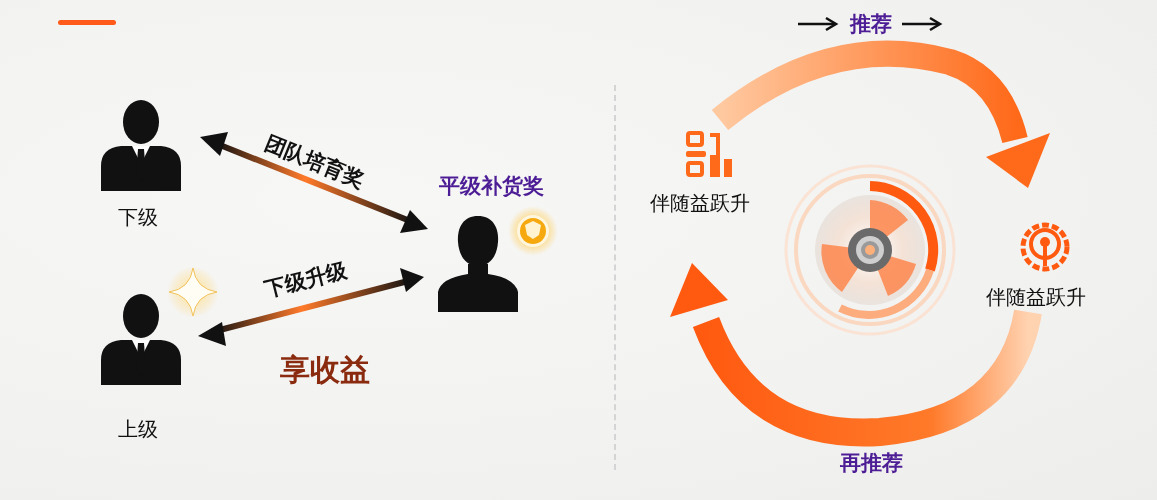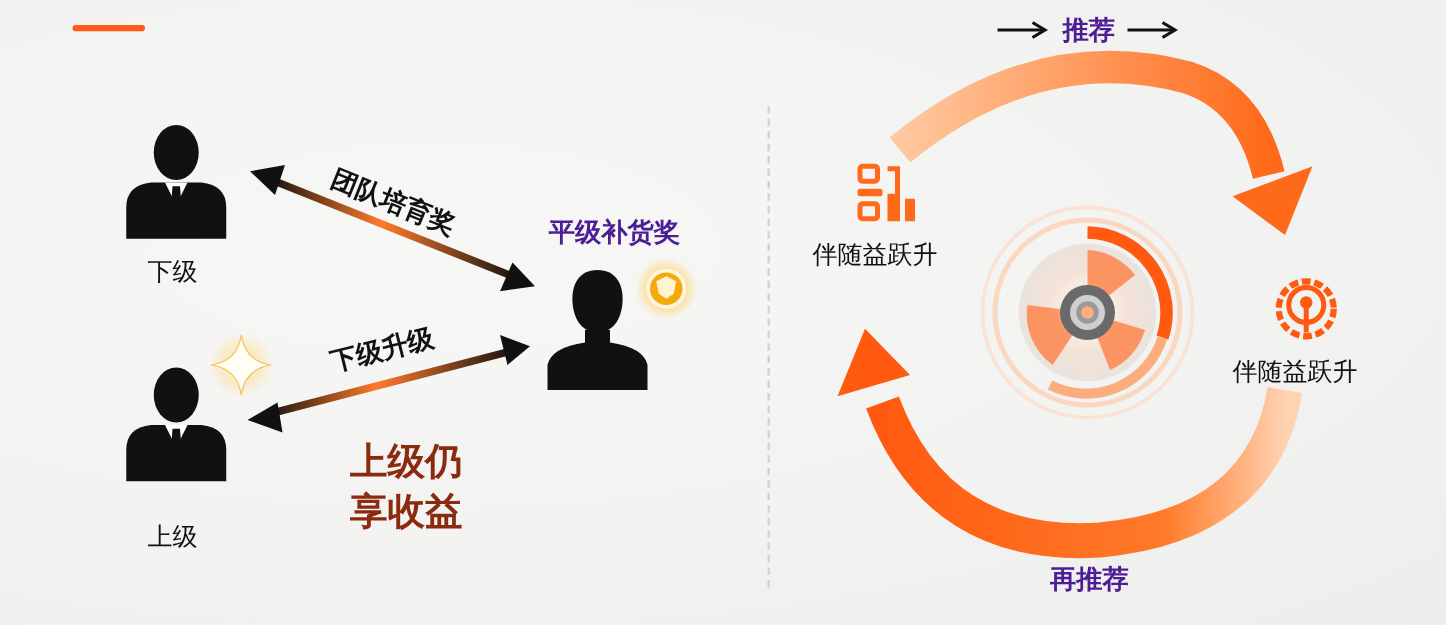--- a/index.html
+++ b/index.html
@@ -103,21 +103,20 @@
     <circle cx="25" cy="25" r="25" fill="url(#cg)"></circle>
     <circle cx="25" cy="25" r="16" fill="#fff6df"></circle>
     <circle cx="25" cy="25" r="13" fill="#f6a90f"></circle>
     <path d="M25,15 L33,19 L31,29 L25,33 L19,29 L17,19 Z" fill="#fff3d0"></path>
   </svg>
 
   <div class="abs rot" style="left:266px;top:128px;transform:rotate(22deg);">团队培育奖</div>
   <div class="abs rot" style="left:265px;top:276px;transform:rotate(-14deg);">下级升级</div>
 
   <div class="abs accent-label" style="left:280px;top:350px;">
-    <div>上级仍</div>
     <div>享收益</div>
   </div>
 </div>
 
 <div>
 
   <div class="abs" style="left:798px;top:10px;display:flex;align-items:center;gap:10px;">
     <svg width="42" height="14" viewBox="0 0 42 14">
       <line x1="0" y1="7" x2="36" y2="7" stroke="#111" stroke-width="2.5"></line>
       <polyline points="28,1 38,7 28,13" fill="none" stroke="#111" stroke-width="2.5"></polyline>

